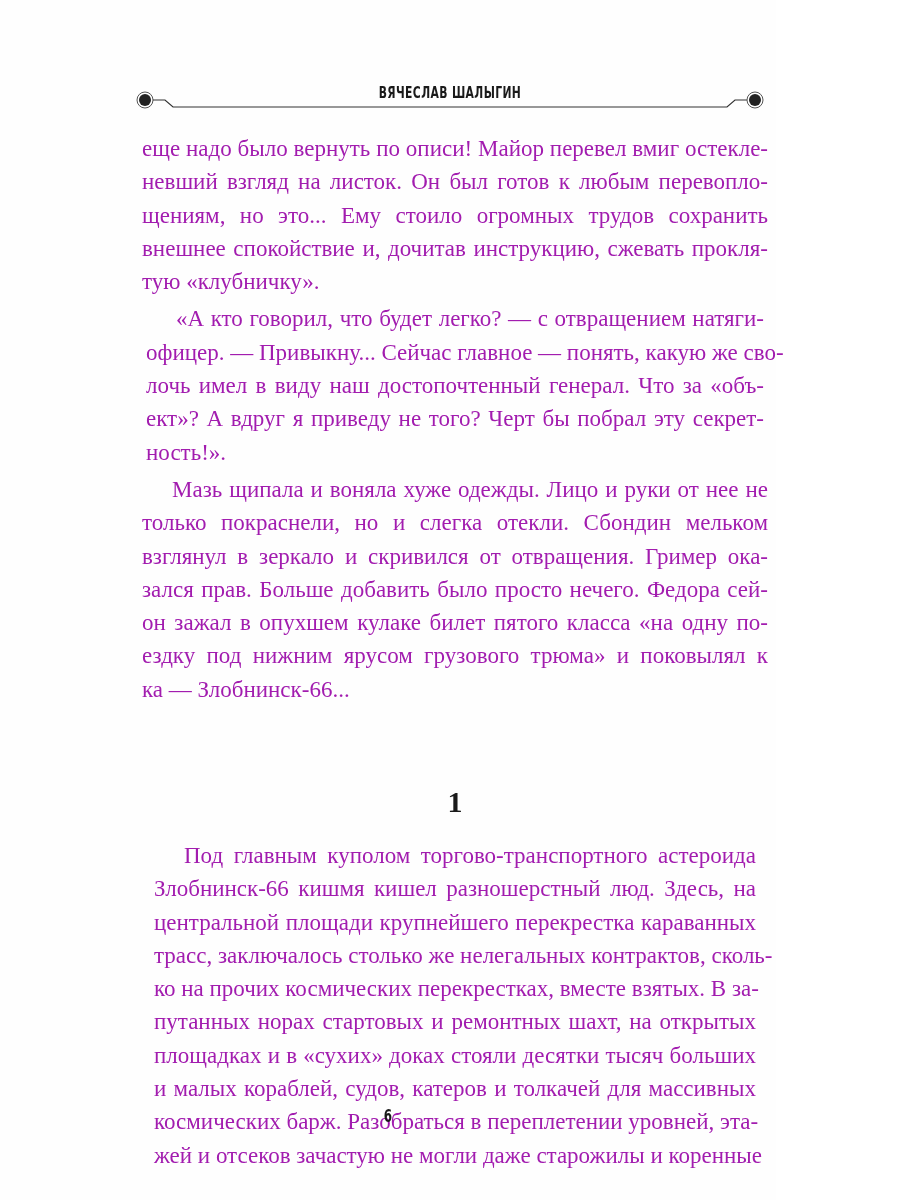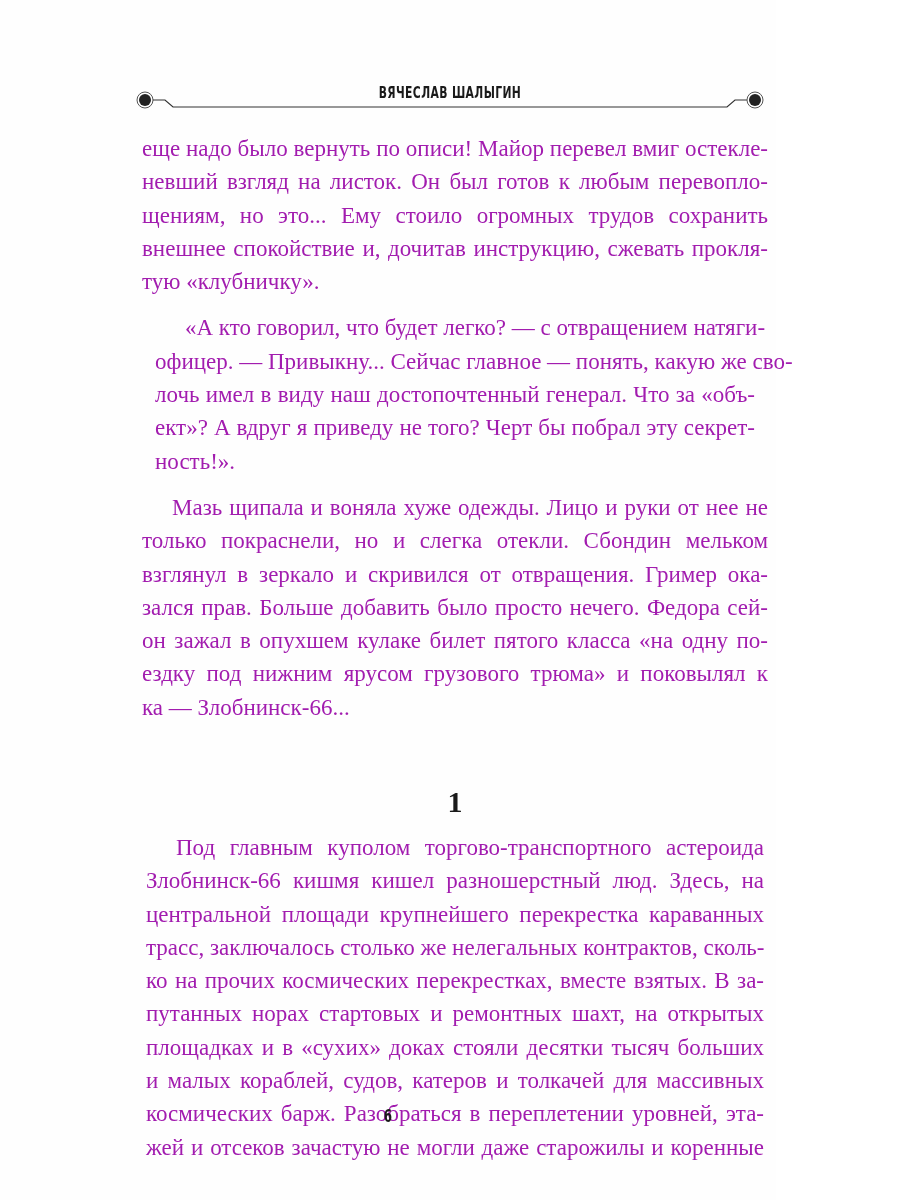--- a/index.html
+++ b/index.html
@@ -52,42 +52,42 @@
   </div>
 
   <div class="body-text">
     <p style="margin:0">
       <span class="line">еще надо было вернуть по описи! Майор перевел вмиг остекле-</span>
       <span class="line">невший взгляд на листок. Он был готов к любым перевопло-</span>
       <span class="line">щениям, но это... Ему стоило огромных трудов сохранить</span>
       <span class="line">внешнее спокойствие и, дочитав инструкцию, сжевать прокля-</span>
       <span class="line last">тую «клубничку».</span>
     </p>
-    <p style="margin:13px">
+    <p style="margin:4px">
       <span class="line indent">«А кто говорил, что будет легко? — с отвращением натяги-</span>
       <span class="line">офицер. — Привыкну... Сейчас главное — понять, какую же сво-</span>
       <span class="line">лочь имел в виду наш достопочтенный генерал. Что за «объ-</span>
       <span class="line">ект»? А вдруг я приведу не того? Черт бы побрал эту секрет-</span>
       <span class="line last">ность!».</span>
     </p>
     <p style="margin:0">
       <span class="line indent">Мазь щипала и воняла хуже одежды. Лицо и руки от нее не</span>
       <span class="line">только покраснели, но и слегка отекли. Сбондин мельком</span>
       <span class="line">взглянул в зеркало и скривился от отвращения. Гример ока-</span>
       <span class="line">зался прав. Больше добавить было просто нечего. Федора сей-</span>
       <span class="line">он зажал в опухшем кулаке билет пятого класса «на одну по-</span>
       <span class="line">ездку под нижним ярусом грузового трюма» и поковылял к</span>
       <span class="line last">ка — Злобнинск-66...</span>
     </p>
   </div>
 
   <div class="chapter">1</div>
 
   <div class="body-text body-text-2">
-    <p style="margin:4px">
+    <p style="margin:12px">
       <span class="line indent">Под главным куполом торгово-транспортного астероида</span>
       <span class="line">Злобнинск-66 кишмя кишел разношерстный люд. Здесь, на</span>
       <span class="line">центральной площади крупнейшего перекрестка караванных</span>
       <span class="line">трасс, заключалось столько же нелегальных контрактов, сколь-</span>
       <span class="line">ко на прочих космических перекрестках, вместе взятых. В за-</span>
       <span class="line">путанных норах стартовых и ремонтных шахт, на открытых</span>
       <span class="line">площадках и в «сухих» доках стояли десятки тысяч больших</span>
       <span class="line">и малых кораблей, судов, катеров и толкачей для массивных</span>
       <span class="line">космических барж. Разобраться в переплетении уровней, эта-</span>
       <span class="line">жей и отсеков зачастую не могли даже старожилы и коренные</span>

